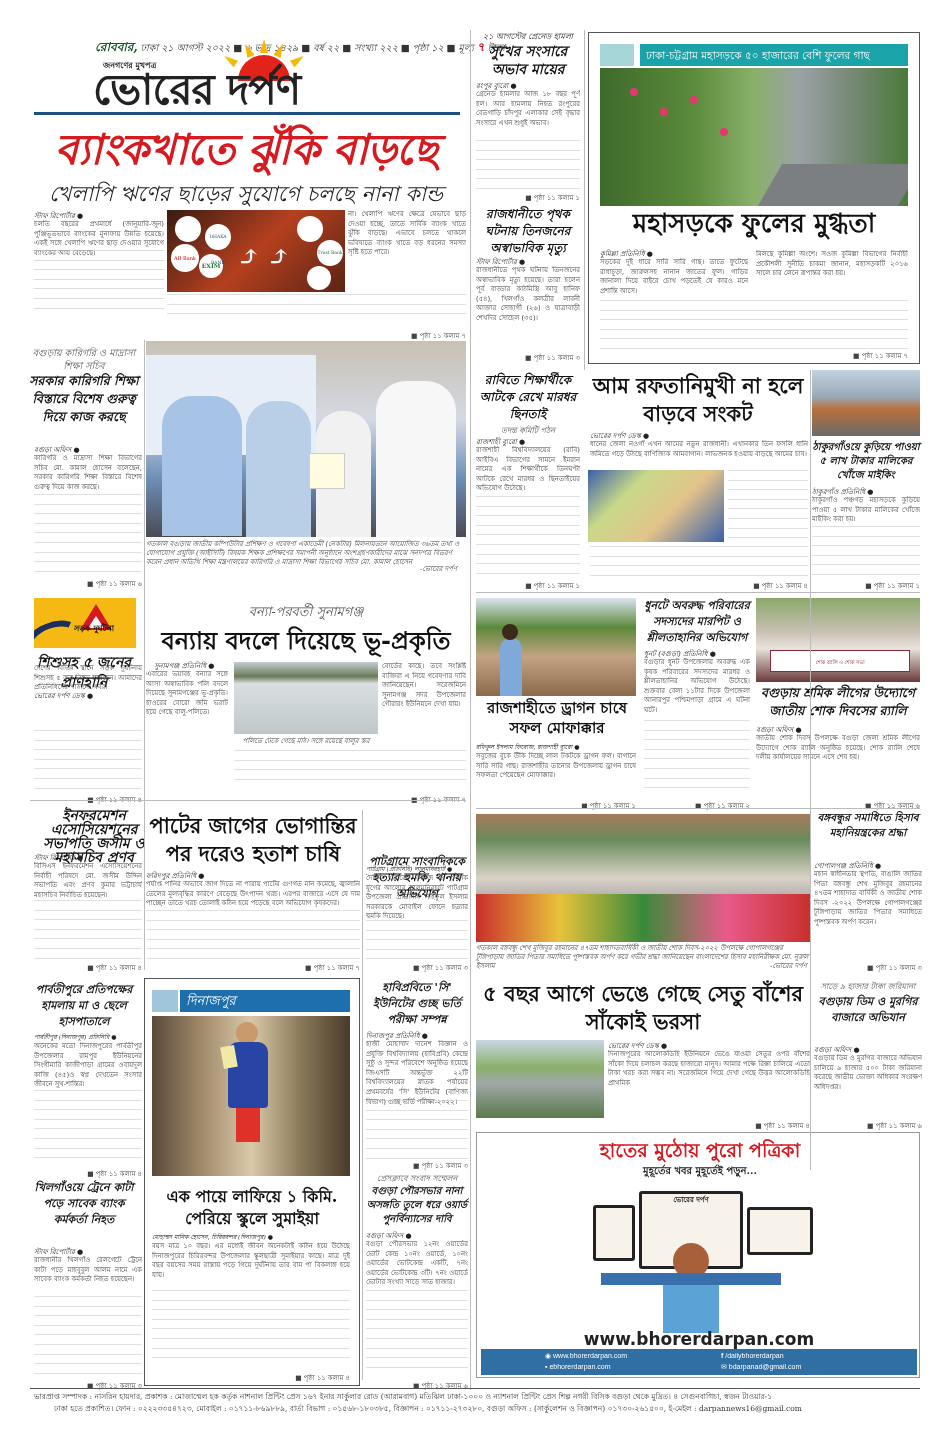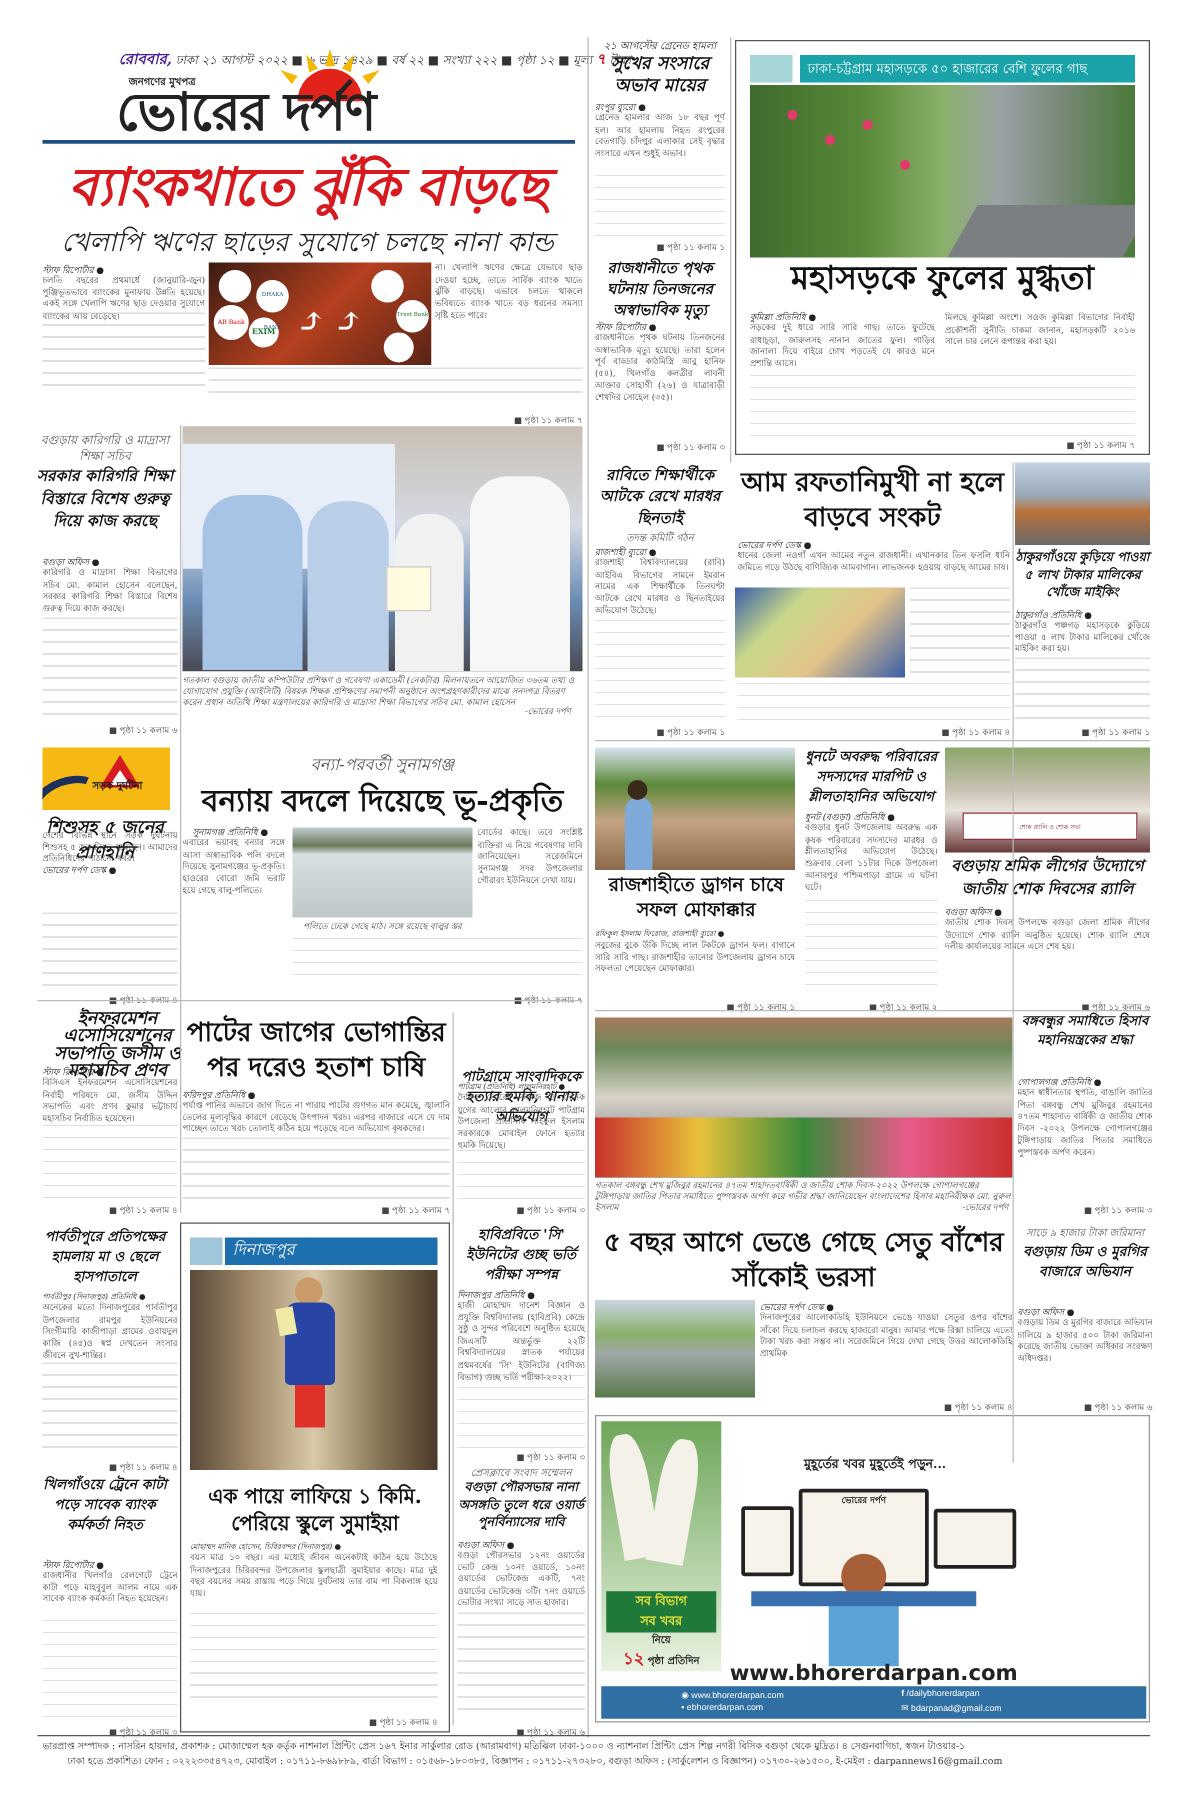--- a/index.html
+++ b/index.html
@@ -1,19 +1,19 @@
 <!DOCTYPE html>
 <html><head>
 <meta charset="utf-8">
 <style>
 *{box-sizing:border-box;margin:0;padding:0}
 body{width:945px;height:1452px;background:#fff;font-family:"DejaVu Serif",serif;color:#222;position:relative;overflow:hidden}
 .abs{position:absolute}
 .dateline{left:95px;top:38px;font-size:9.5px;font-style:italic;color:#333;white-space:nowrap}
-.dateline .day{color:#4c1d95;font-weight:bold;font-size:12px}
+.dateline .day{color:#14532d;font-weight:bold;font-size:12px}
 .masthead{left:88px;top:55px;width:385px;height:56px}
 .mh-tag{position:absolute;left:15px;top:4px;font-size:8px;font-weight:bold}
 .mh-title{position:absolute;left:5px;top:14px;font-size:42px;font-weight:900;letter-spacing:-1px;font-family:"DejaVu Sans",sans-serif;line-height:42px}
 .sun{position:absolute;left:150px;top:0;width:52px;height:26px;border-radius:52px 52px 0 0;background:#e2231a;overflow:visible}
 .ray{position:absolute;width:0;height:0;border-left:4px solid transparent;border-right:4px solid transparent;border-bottom:14px solid #f5b800}
 .rule-blue{left:34px;top:112px;width:426px;height:3px;background:#1d4f80}
 .lead{left:30px;top:126px;width:432px;font-size:42px;color:#d71920;font-weight:bold;font-style:italic;text-align:center;line-height:48px;font-family:"DejaVu Sans",sans-serif;letter-spacing:-1px}
 .lead-sub{left:30px;top:178px;width:432px;text-align:center;font-size:21px;font-style:italic;color:#222}
 .txt{font-size:6.8px;line-height:9.6px;color:#444;text-align:justify;overflow:hidden}
 .byline{font-size:7px;font-weight:normal;font-style:italic;color:#222}
@@ -259,31 +259,21 @@
 <div class="abs txt" style="left:608px;top:1050px;width:202px;height:70px">দিনাজপুরের আলোকডিহি ইউনিয়নে ভেঙে যাওয়া সেতুর ওপর বাঁশের সাঁকো দিয়ে চলাচল করছে হাজারো মানুষ। আমার পক্ষে রিক্সা চালিয়ে এতো টাকা খরচ করা সম্ভব না। সরেজমিনে গিয়ে দেখা গেছে উত্তর আলোকডিহি প্রাথমিক</div>
 <div class="abs cont" style="left:608px;top:1120px;width:202px">■ পৃষ্ঠা ১১ কলাম ৪</div>
 
 <div class="abs kicker" style="left:812px;top:980px;width:112px;font-size:8px">সাড়ে ৯ হাজার টাকা জরিমানা</div>
 <div class="abs hd" style="left:812px;top:994px;width:112px;font-size:11px;line-height:16px">বগুড়ায় ডিম ও মুরগির বাজারে অভিযান</div>
 <div class="abs byline" style="left:814px;top:1044px">বগুড়া অফিস ●</div>
 <div class="abs txt" style="left:814px;top:1054px;width:108px;height:66px">বগুড়ায় ডিম ও মুরগির বাজারে অভিযান চালিয়ে ৯ হাজার ৫০০ টাকা জরিমানা করেছে জাতীয় ভোক্তা অধিকার সংরক্ষণ অধিদপ্তর।</div>
 <div class="abs cont" style="left:814px;top:1120px;width:108px">■ পৃষ্ঠা ১১ কলাম ৬</div>
 
 <div class="abs" style="left:476px;top:1132px;width:444px;height:246px;border:1px solid #999;background:#fff">
-  <div style="position:absolute;left:4px;top:4px;width:96px;height:200px;background:linear-gradient(180deg,#6ea65a,#e9f2e0)">
-    <div style="position:absolute;left:10px;top:10px;width:30px;height:100px;background:#f3f1e8;transform:rotate(-10deg);border-radius:40% 40% 0 0"></div>
-    <div style="position:absolute;left:44px;top:14px;width:30px;height:100px;background:#f3f1e8;transform:rotate(10deg);border-radius:40% 40% 0 0"></div>
-    <div style="position:absolute;left:4px;top:136px;width:88px;text-align:center;font-size:10px;font-weight:bold;color:#e6e13a;background:#1f7a3a">সব বিভাগ</div>
-    <div style="position:absolute;left:4px;top:152px;width:88px;text-align:center;font-size:10px;font-weight:bold;color:#e6e13a;background:#1f7a3a">সব খবর</div>
-    <div style="position:absolute;left:4px;top:168px;width:88px;text-align:center;font-size:8px;font-weight:bold">নিয়ে</div>
-    <div style="position:absolute;left:4px;top:180px;width:88px;text-align:center;font-size:8px;font-weight:bold">
-      <span style="color:#d71920;font-size:13px">১২</span>
-      <span>পৃষ্ঠা প্রতিদিন</span>
-    </div>
-  </div>
+  <div style="position:absolute;left:106px;top:4px;width:234px;text-align:center;font-size:19px;font-weight:bold;color:#d71920;line-height:26px">হাতের মুঠোয় পুরো পত্রিকা</div>
   <div style="position:absolute;left:106px;top:30px;width:234px;text-align:center;font-size:10px;font-weight:bold">মুহূর্তের খবর মুহূর্তেই পড়ুন...</div>
   <div style="position:absolute;left:116px;top:72px;width:42px;height:56px;background:#222;border-radius:3px">
       <div style="margin:3px;height:50px;background:#f7f3ea"></div>
     </div>
   <div style="position:absolute;left:162px;top:58px;width:104px;height:78px;background:#222;border-radius:3px">
     <div style="margin:3px;height:72px;background:#f7f3ea;font-size:7px;text-align:center;font-weight:bold">ভোরের দর্পণ</div>
   </div>
   <div style="position:absolute;left:270px;top:74px;width:66px;height:48px;background:#222;border-radius:3px">
       <div style="margin:3px;height:42px;background:#f7f3ea"></div>
     </div>

